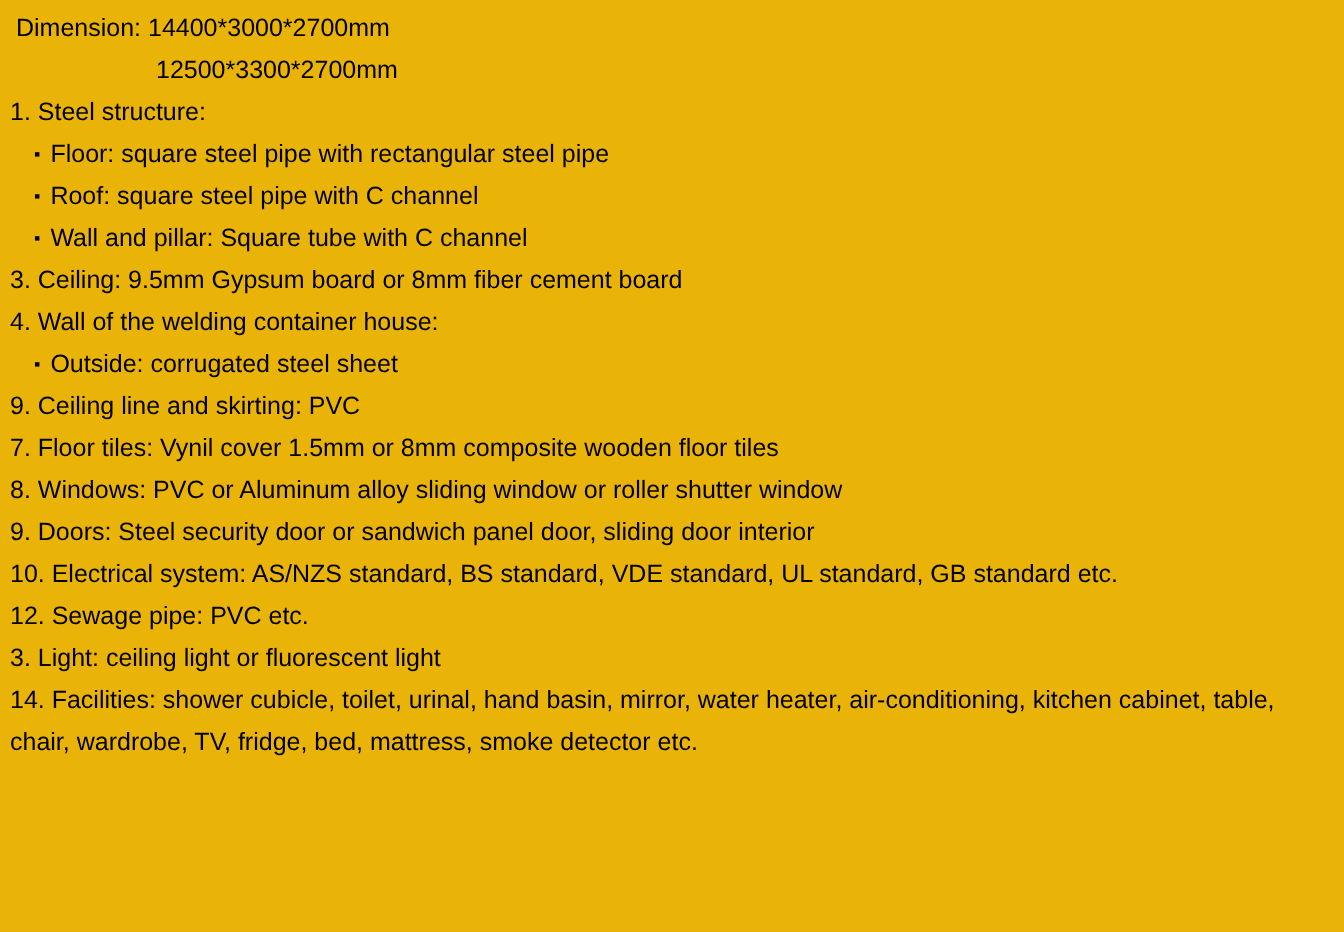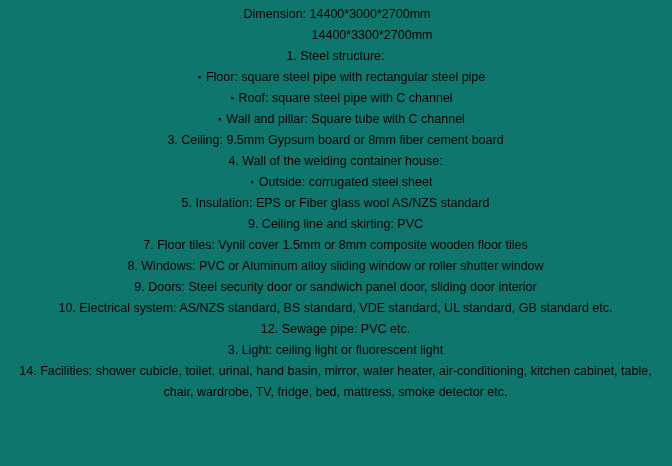--- a/index.html
+++ b/index.html
@@ -41,31 +41,30 @@
   .bullet-glyph {
     display: inline-block;
     font-size: 9px;
     vertical-align: 1px;
     margin-right: 5px;
   }
 </style>
 </head>
 <body>
 
-<div id="doc" style="background: #0f766e; color: rgb(0, 0, 0); text-align: center;">
+<div id="doc" style="background: #eab308; color: rgb(0, 0, 0);">
     <div class="line dimension"><span class="line-text">Dimension: 14400*3000*2700mm</span></div>
-    <div class="line dimension-continuation"><span class="line-text">14400*3300*2700mm</span></div>
+    <div class="line dimension-continuation"><span class="line-text">12500*3300*2700mm</span></div>
     <div class="line item"><span class="line-text">1. Steel structure:</span></div>
     <div class="line bullet"><span class="bullet-glyph">▪</span><span class="line-text">Floor: square steel pipe with rectangular steel pipe</span></div>
     <div class="line bullet"><span class="bullet-glyph">▪</span><span class="line-text">Roof: square steel pipe with C channel</span></div>
     <div class="line bullet"><span class="bullet-glyph">▪</span><span class="line-text">Wall and pillar: Square tube with C channel</span></div>
     <div class="line item"><span class="line-text">3. Ceiling: 9.5mm Gypsum board or 8mm fiber cement board</span></div>
     <div class="line item"><span class="line-text">4. Wall of the welding container house:</span></div>
     <div class="line bullet"><span class="bullet-glyph">▪</span><span class="line-text">Outside: corrugated steel sheet</span></div>
-    <div class="line item"><span class="line-text">5. Insulation: EPS or Fiber glass wool AS/NZS standard</span></div>
     <div class="line item"><span class="line-text">9. Ceiling line and skirting: PVC</span></div>
     <div class="line item"><span class="line-text">7. Floor tiles: Vynil cover 1.5mm or 8mm composite wooden floor tiles</span></div>
     <div class="line item"><span class="line-text">8. Windows: PVC or Aluminum alloy sliding window or roller shutter window</span></div>
     <div class="line item"><span class="line-text">9. Doors: Steel security door or sandwich panel door, sliding door interior</span></div>
     <div class="line item"><span class="line-text">10. Electrical system: AS/NZS standard, BS standard, VDE standard, UL standard, GB standard etc.</span></div>
     <div class="line item"><span class="line-text">12. Sewage pipe: PVC etc.</span></div>
     <div class="line item"><span class="line-text">3. Light: ceiling light or fluorescent light</span></div>
     <div class="line item"><span class="line-text">14. Facilities: shower cubicle, toilet, urinal, hand basin, mirror, water heater, air-conditioning, kitchen cabinet, table, chair, wardrobe, TV, fridge, bed, mattress, smoke detector etc.</span></div>
   </div>
 

